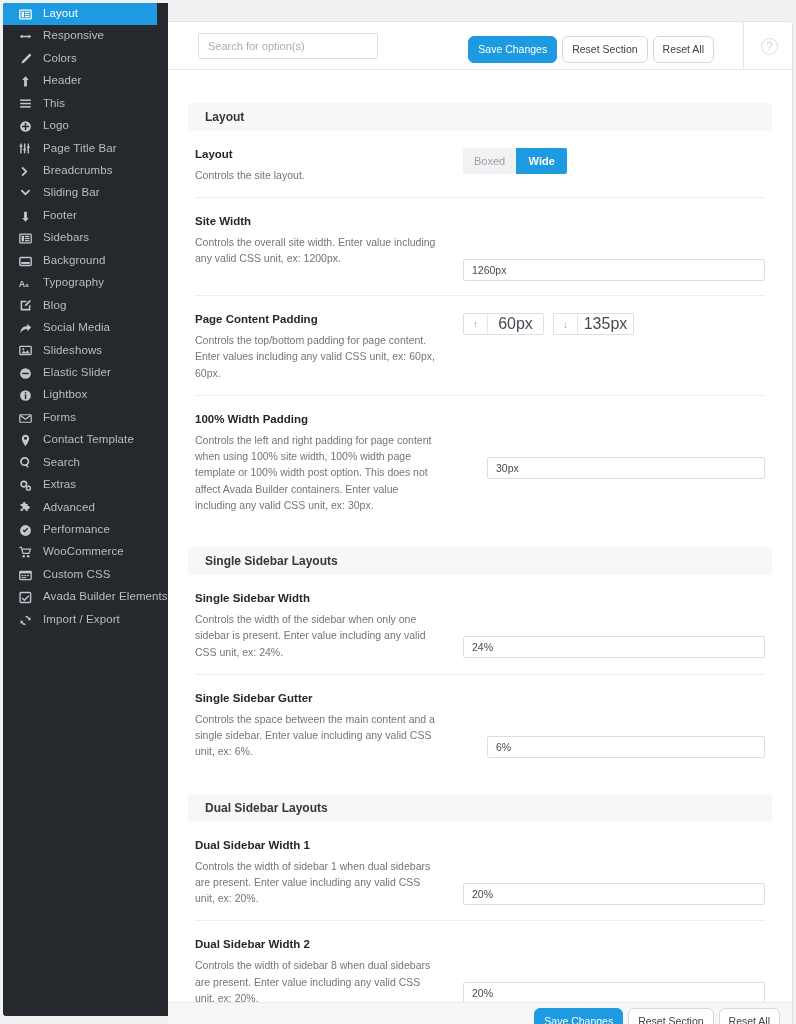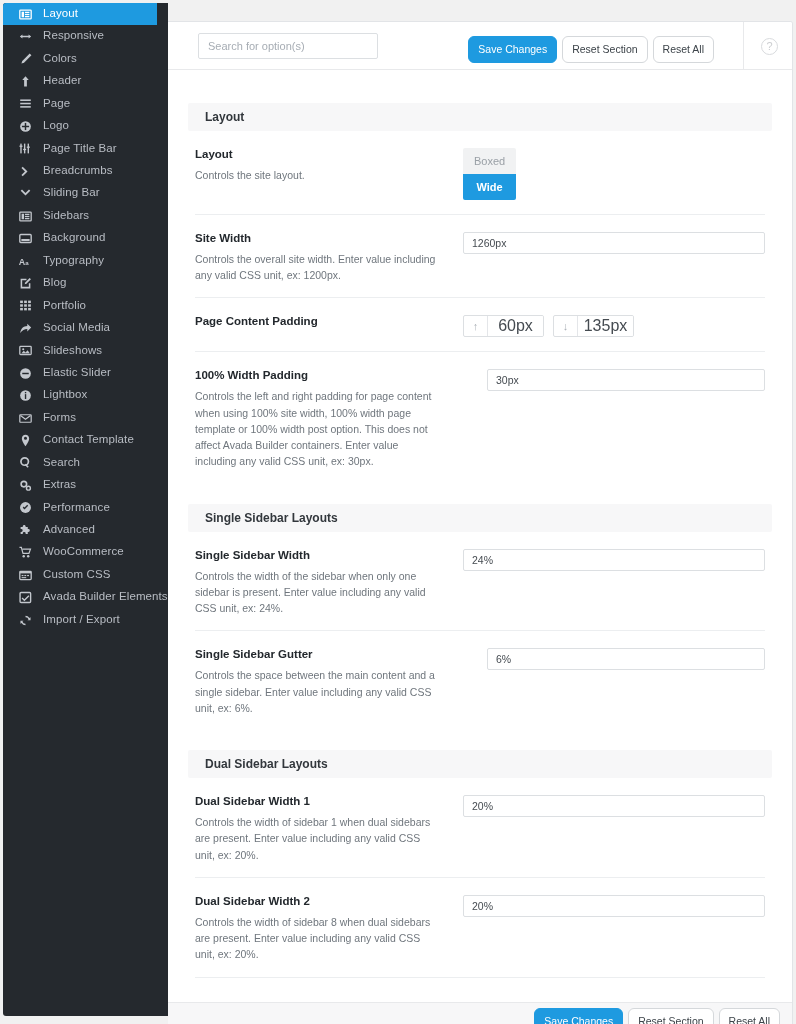--- a/index.html
+++ b/index.html
@@ -215,24 +215,25 @@
     width: 100%;
     height: 22px;
     border: 1px solid #dcdfe2;
     border-radius: 2px;
     padding: 0 8px;
     font-size: 10.5px;
     color: #454b51;
     font-family: "Liberation Sans", sans-serif;
     background: #fff;
     outline: none;
+    margin-top: 44px;
   }
 
   
-  .btnset { display: inline-flex; border-radius: 2px; overflow: hidden; flex-direction: column; }
+  .btnset { display: inline-flex; border-radius: 2px; overflow: hidden; }
   .btnset .opt {
     height: 26px;
     min-width: 51px;
     padding: 0 11px;
     display: inline-flex;
     align-items: center;
     justify-content: center;
     font-size: 11px;
     background: #f1f2f3;
     color: #9aa0a6;
@@ -333,21 +334,21 @@
         <span class="lbl">Header</span>
       </div>
       <div class="nav-item">
         <span class="ico">
           <svg width="13" height="13" viewBox="0 0 16 16" fill="currentColor" aria-hidden="true">
             <rect x="1.5" y="3" width="13" height="1.9"></rect>
             <rect x="1.5" y="7.1" width="13" height="1.9"></rect>
             <rect x="1.5" y="11.2" width="13" height="1.9"></rect>
           </svg>
         </span>
-        <span class="lbl">Page</span>
+        <span class="lbl">This</span>
       </div>
       <div class="nav-item">
         <span class="ico">
           <svg width="13" height="13" viewBox="0 0 16 16" fill="currentColor" aria-hidden="true">
             <circle cx="8" cy="8" r="6.6"></circle>
             <rect x="7.1" y="3.6" width="1.8" height="8.8" fill="#25292e"></rect>
             <rect x="3.6" y="7.1" width="8.8" height="1.8" fill="#25292e"></rect>
           </svg>
         </span>
         <span class="lbl">Logo</span>
@@ -377,20 +378,28 @@
         <span class="ico">
           <svg width="13" height="13" viewBox="0 0 16 16" fill="currentColor" aria-hidden="true">
             <path d="M2.1 4.6L8 10.5l5.9-5.9 -1.6-1.6L8 7.3 3.7 3z"></path>
           </svg>
         </span>
         <span class="lbl">Sliding Bar</span>
       </div>
       <div class="nav-item">
         <span class="ico">
           <svg width="13" height="13" viewBox="0 0 16 16" fill="currentColor" aria-hidden="true">
+            <path d="M8 14.5l-4-4.6h2.3V2h3.4v7.9H12z"></path>
+          </svg>
+        </span>
+        <span class="lbl">Footer</span>
+      </div>
+      <div class="nav-item">
+        <span class="ico">
+          <svg width="13" height="13" viewBox="0 0 16 16" fill="currentColor" aria-hidden="true">
             <rect x="1" y="2.5" width="14" height="11" rx="1" fill="none" stroke="currentColor" stroke-width="1.6"></rect>
             <rect x="3.2" y="4.6" width="3" height="6.8"></rect>
             <rect x="7.3" y="4.6" width="5.5" height="1.6"></rect>
             <rect x="7.3" y="7.2" width="5.5" height="1.6"></rect>
             <rect x="7.3" y="9.8" width="5.5" height="1.6"></rect>
           </svg>
         </span>
         <span class="lbl">Sidebars</span>
       </div>
       <div class="nav-item">
@@ -416,36 +425,20 @@
           <svg width="13" height="13" viewBox="0 0 16 16" fill="currentColor" aria-hidden="true">
             <path d="M2 2h7.2v1.9H3.9v8.2h8.2V7.6H14V14H2z"></path>
             <path d="M13.1 1.3l1.6 1.6-5.5 5.5-2.2.6.6-2.2z"></path>
           </svg>
         </span>
         <span class="lbl">Blog</span>
       </div>
       <div class="nav-item">
         <span class="ico">
           <svg width="13" height="13" viewBox="0 0 16 16" fill="currentColor" aria-hidden="true">
-            <rect x="1.4" y="2" width="3.4" height="3"></rect>
-            <rect x="6.3" y="2" width="3.4" height="3"></rect>
-            <rect x="11.2" y="2" width="3.4" height="3"></rect>
-            <rect x="1.4" y="6.5" width="3.4" height="3"></rect>
-            <rect x="6.3" y="6.5" width="3.4" height="3"></rect>
-            <rect x="11.2" y="6.5" width="3.4" height="3"></rect>
-            <rect x="1.4" y="11" width="3.4" height="3"></rect>
-            <rect x="6.3" y="11" width="3.4" height="3"></rect>
-            <rect x="11.2" y="11" width="3.4" height="3"></rect>
-          </svg>
-        </span>
-        <span class="lbl">Portfolio</span>
-      </div>
-      <div class="nav-item">
-        <span class="ico">
-          <svg width="13" height="13" viewBox="0 0 16 16" fill="currentColor" aria-hidden="true">
             <path d="M1.5 13.4C2.4 8.1 5.4 5.2 10.2 5V2.2L15 6.9l-4.8 4.7V8.7c-3.6.1-6.2 1.6-8.7 4.7z"></path>
           </svg>
         </span>
         <span class="lbl">Social Media</span>
       </div>
       <div class="nav-item">
         <span class="ico">
           <svg width="13" height="13" viewBox="0 0 16 16" fill="currentColor" aria-hidden="true">
             <rect x="1" y="3" width="14" height="10" rx="1" fill="none" stroke="currentColor" stroke-width="1.6"></rect>
             <circle cx="5.2" cy="6.5" r="1.3"></circle>
@@ -504,33 +497,33 @@
           <svg width="13" height="13" viewBox="0 0 16 16" fill="currentColor" aria-hidden="true">
             <circle cx="6" cy="6.3" r="3.4" fill="none" stroke="currentColor" stroke-width="2"></circle>
             <circle cx="11.6" cy="11.3" r="2.4" fill="none" stroke="currentColor" stroke-width="1.8"></circle>
           </svg>
         </span>
         <span class="lbl">Extras</span>
       </div>
       <div class="nav-item">
         <span class="ico">
           <svg width="13" height="13" viewBox="0 0 16 16" fill="currentColor" aria-hidden="true">
+            <path d="M6.4 1.2c1 0 1.8.8 1.8 1.8v.6h2.6v2.5h.7a1.8 1.8 0 110 3.6h-.7v2.6H8.2v-.7a1.8 1.8 0 10-3.6 0v.7H2V9.7h.7a1.8 1.8 0 100-3.6H2V3.6h2.6V3c0-1 .8-1.8 1.8-1.8z"></path>
+          </svg>
+        </span>
+        <span class="lbl">Advanced</span>
+      </div>
+      <div class="nav-item">
+        <span class="ico">
+          <svg width="13" height="13" viewBox="0 0 16 16" fill="currentColor" aria-hidden="true">
             <circle cx="8" cy="8" r="6.7"></circle>
             <path d="M4.6 8.2l2.2 2.2 4.5-4.6-1.2-1.2-3.3 3.3-1-1z" fill="#25292e"></path>
           </svg>
         </span>
         <span class="lbl">Performance</span>
-      </div>
-      <div class="nav-item">
-        <span class="ico">
-          <svg width="13" height="13" viewBox="0 0 16 16" fill="currentColor" aria-hidden="true">
-            <path d="M6.4 1.2c1 0 1.8.8 1.8 1.8v.6h2.6v2.5h.7a1.8 1.8 0 110 3.6h-.7v2.6H8.2v-.7a1.8 1.8 0 10-3.6 0v.7H2V9.7h.7a1.8 1.8 0 100-3.6H2V3.6h2.6V3c0-1 .8-1.8 1.8-1.8z"></path>
-          </svg>
-        </span>
-        <span class="lbl">Advanced</span>
       </div>
       <div class="nav-item">
         <span class="ico">
           <svg width="13" height="13" viewBox="0 0 16 16" fill="currentColor" aria-hidden="true">
             <path d="M0.6 1.8h2.3l2 7.4h7.3l1.9-5.3H4.5" fill="none" stroke="currentColor" stroke-width="1.5"></path>
             <circle cx="5.8" cy="12.6" r="1.5"></circle>
             <circle cx="11.3" cy="12.6" r="1.5"></circle>
           </svg>
         </span>
         <span class="lbl">WooCommerce</span>
@@ -595,20 +588,21 @@
         <div class="field">
           <div class="left">
             <div class="ftitle">Site Width</div>
             <div class="fdesc">Controls the overall site width. Enter value including any valid CSS unit, ex: 1200px.</div>
           </div>
           <div class="right"><input type="text" class="txt" value="1260px" style=""></div>
         </div>
         <div class="field">
           <div class="left">
             <div class="ftitle">Page Content Padding</div>
+            <div class="fdesc">Controls the top/bottom padding for page content. Enter values including any valid CSS unit, ex: 60px, 60px.</div>
           </div>
           <div class="right">
             <div class="dims">
               <div class="dim">
                 <span class="pfx">↑</span>
                 <input type="text" class="val" value="60px" style="">
               </div>
               <div class="dim">
                 <span class="pfx">↓</span>
                 <input type="text" class="val" value="135px" style="">

